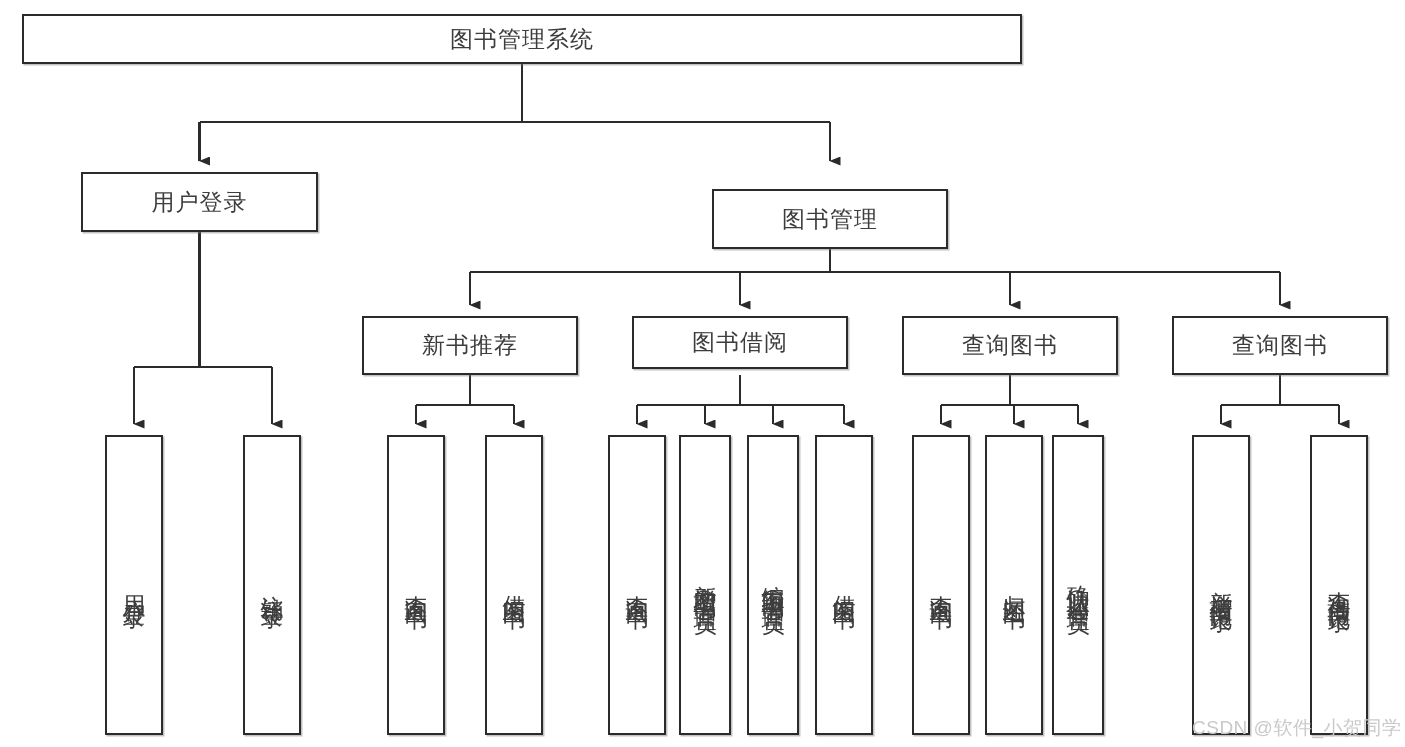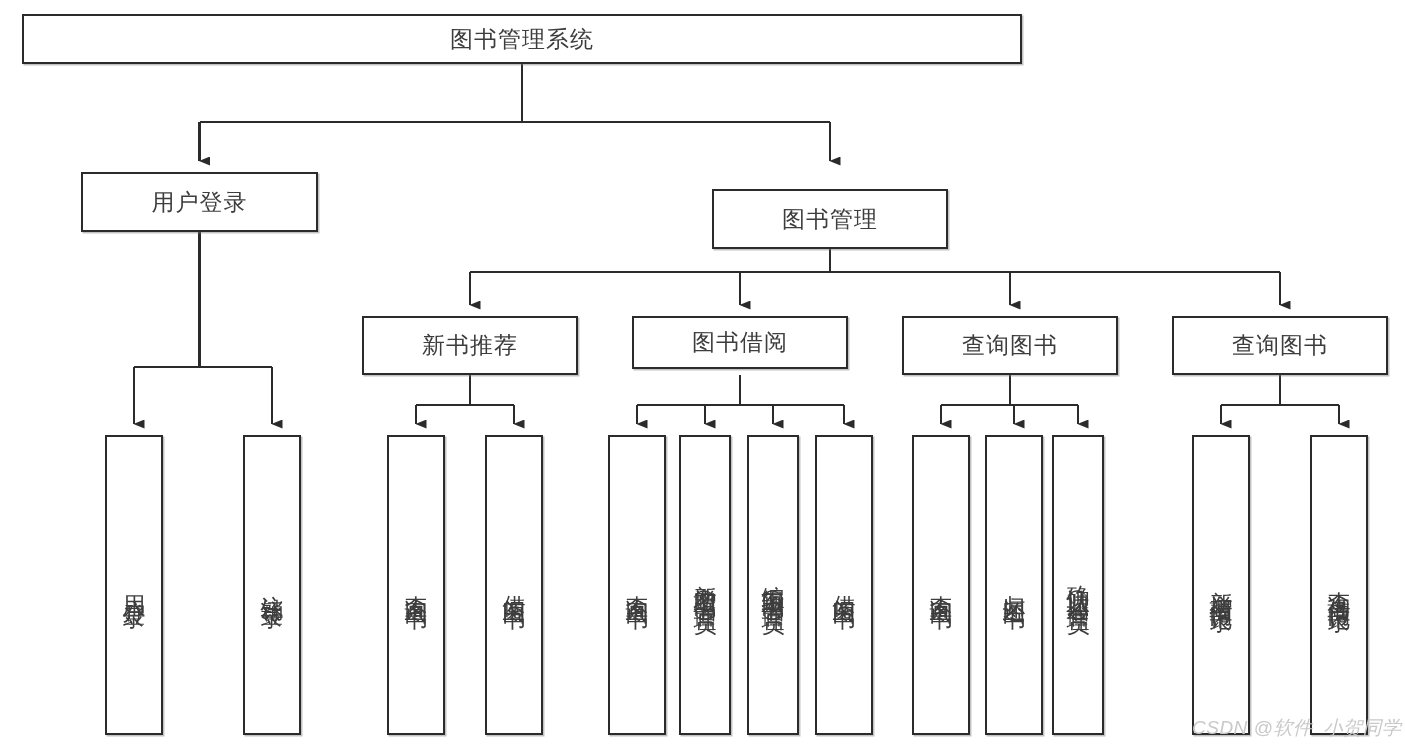--- a/index.html
+++ b/index.html
@@ -168,15 +168,15 @@
         <div class="node-label-v">确认归还（管理员）</div>
       </div>
       <div class="node-box" style="left: 1192px; top: 435px; width: 58px; height: 300px;">
         <div class="node-label-v">新增借阅记录</div>
       </div>
       <div class="node-box" style="left: 1310px; top: 435px; width: 58px; height: 300px;">
         <div class="node-label-v">查询借阅记录</div>
       </div>
     </div>
 
-  <div class="watermark" style="left: 1192px; top: 715px; font-style: italic;">CSDN @软件_小贺同学</div>
+  <div class="watermark" style="left: 1192px; top: 715px;">CSDN @软件_小贺同学</div>
 
 </div>
 
 </body></html>

